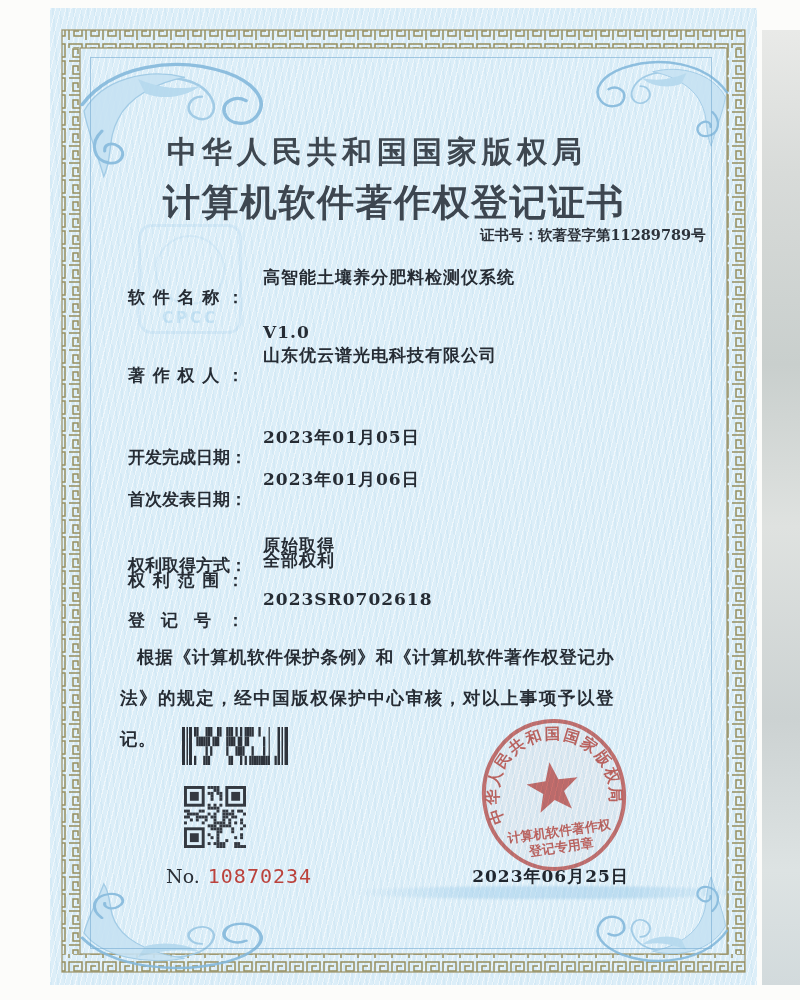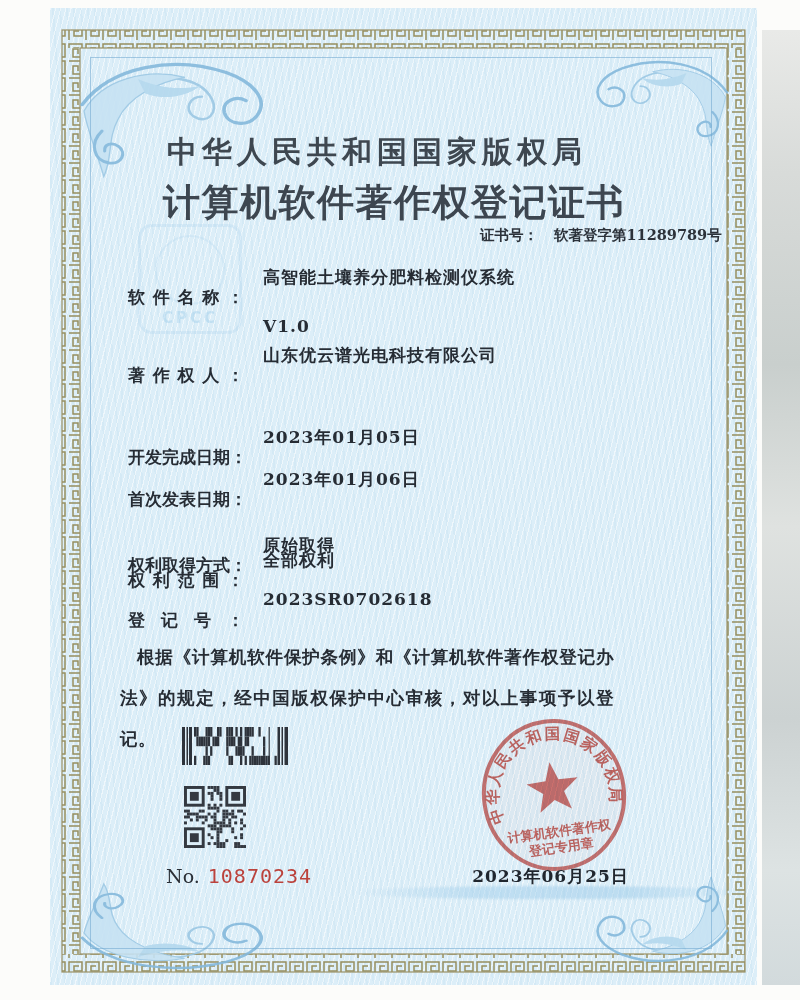--- a/index.html
+++ b/index.html
@@ -20,25 +20,25 @@
     border:3px solid rgba(160,205,235,.45);border-radius:14px;}
   .watermark .wm-circle{position:absolute;left:14px;top:8px;width:66px;height:66px;border:2px solid rgba(160,205,235,.4);border-radius:50%;}
   .watermark .wm-text{position:absolute;left:0;right:0;bottom:4px;text-align:center;
     font-family:"DejaVu Sans","Liberation Sans",sans-serif;font-weight:bold;font-size:15px;
     letter-spacing:3px;color:rgba(150,200,232,.75);}
   .issuer{position:absolute;left:0;right:53px;top:124px;text-align:center;
     font-size:30px;font-weight:700;letter-spacing:5px;color:#3e4750;}
   .cert-title{position:absolute;left:0;right:19px;top:170px;text-align:center;
     font-size:37px;font-weight:700;letter-spacing:1.5px;color:#3d4650;}
   .cert-no{position:absolute;left:430px;top:218px;font-size:14.5px;font-weight:600;color:#2c323a;white-space:nowrap;}
-  .cert-no .cn-val{margin-left:16px;}
+  .cert-no .cn-val{margin-left:0;}
   .frow{position:absolute;left:78px;font-size:17px;font-weight:600;color:#262c34;white-space:nowrap;}
   .flabel{display:inline-block;width:116px;text-align:justify;text-align-last:justify;vertical-align:top;margin-top:20px;}
   .fvalue{margin-left:19px;letter-spacing:1px;text-align:right;}
-  .fvalue2{margin-left:135px;margin-top:7px;letter-spacing:1px;}
+  .fvalue2{margin-left:135px;margin-top:13px;letter-spacing:1px;}
   .statement{position:absolute;left:70px;top:629px;width:494px;font-size:17.5px;font-weight:600;
     color:#262c34;line-height:41px;text-align:justify;text-indent:17px;letter-spacing:.5px;}
   .barcode{position:absolute;left:132px;top:719px;width:106px;height:38px;}
   .qrcode{position:absolute;left:134px;top:778px;width:62px;height:62px;}
   .serial{position:absolute;left:116px;top:856px;font-size:19px;color:#2a2f36;white-space:nowrap;}
   .serial .serial-num{font-family:"DejaVu Sans Mono","Liberation Mono",monospace;
     color:#bb423c;font-size:20px;letter-spacing:1px;margin-left:8px;}
   .seal{position:absolute;left:424px;top:707px;width:160px;height:160px;transform:rotate(-8deg);
     mix-blend-mode:multiply;opacity:.92;}
   .issue-date{position:absolute;left:408px;top:857px;width:185px;text-align:center;

